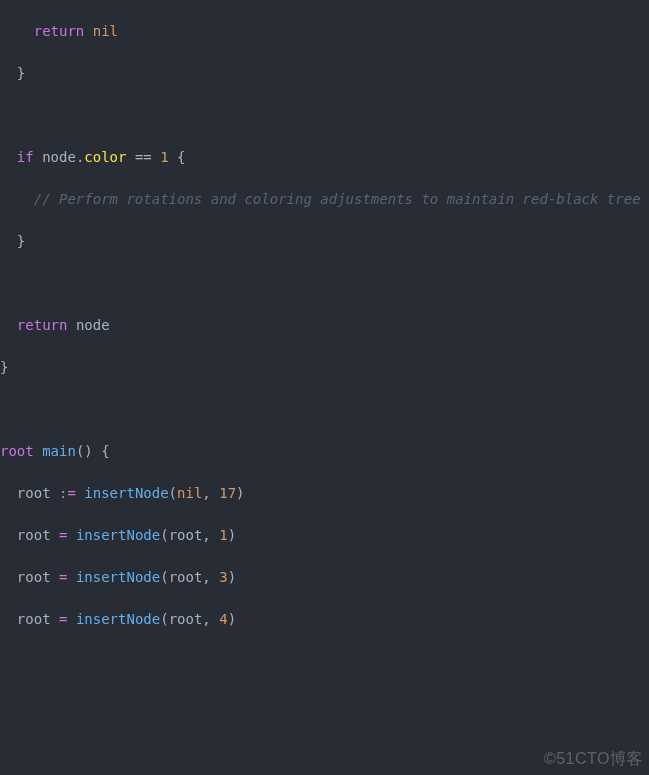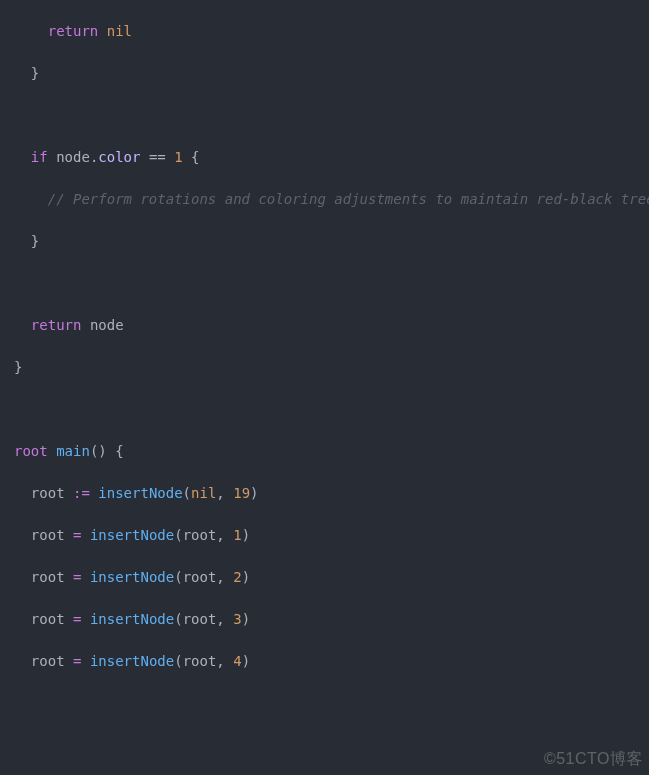--- a/index.html
+++ b/index.html
@@ -20,22 +20,22 @@
     padding: 0 0 0 0;
   }
   .kw { color: #c678dd; }      
   .nil-lit { color: #d19a66; } 
   .fn { color: #61afef; margin-top: 48px; }     
   .cmt { color: #5c6370; font-style: italic; } 
   .op { color: #abb2bf; }
   .assign-op { color: #c678dd; }     
   .num { color: #d19a66; }
   .ident { color: #abb2bf; }
-  .member { color: #c4b5fd; text-align: center; }
-  .line { display: block; min-height: 21px; padding-left: 14px; }
+  .member { color: #fde047; text-align: center; }
+  .line { display: block; min-height: 21px; }
   .watermark {
     position: absolute;
     right: 6px;
     bottom: 6px;
     font-family: sans-serif;
     font-size: 16px;
     color: rgba(255,255,255,0.25);
     letter-spacing: 0.5px;
   }
 </style>
@@ -47,23 +47,22 @@
 <span class="line">  <span class="ident">}</span></span>
 <span class="line"></span>
 <span class="line">  <span class="kw">if</span> <span class="ident">node</span>.<span class="member">color</span> <span class="op">==</span> <span class="num">1</span> <span class="ident">{</span></span>
 <span class="line">    <span class="cmt">// Perform rotations and coloring adjustments to maintain red-black tree properties</span></span>
 <span class="line">  <span class="ident">}</span></span>
 <span class="line"></span>
 <span class="line">  <span class="kw">return</span> <span class="ident">node</span></span>
 <span class="line"><span class="ident">}</span></span>
 <span class="line"></span>
 <span class="line"><span class="kw">root</span> <span class="fn">main</span><span class="ident">() {</span></span>
-<span class="line">  <span class="ident">root</span> <span class="assign-op">:=</span> <span class="fn">insertNode</span>(<span class="nil-lit">nil</span>, <span class="num">19</span>)</span>
+<span class="line">  <span class="ident">root</span> <span class="assign-op">:=</span> <span class="fn">insertNode</span>(<span class="nil-lit">nil</span>, <span class="num">17</span>)</span>
 <span class="line">  <span class="ident">root</span> <span class="assign-op">=</span> <span class="fn">insertNode</span>(<span class="ident">root</span>, <span class="num">1</span>)</span>
-<span class="line">  <span class="ident">root</span> <span class="assign-op">=</span> <span class="fn">insertNode</span>(<span class="ident">root</span>, <span class="num">2</span>)</span>
 <span class="line">  <span class="ident">root</span> <span class="assign-op">=</span> <span class="fn">insertNode</span>(<span class="ident">root</span>, <span class="num">3</span>)</span>
 <span class="line">  <span class="ident">root</span> <span class="assign-op">=</span> <span class="fn">insertNode</span>(<span class="ident">root</span>, <span class="num">4</span>)</span>
 
 
 
 
 
 
 
 

